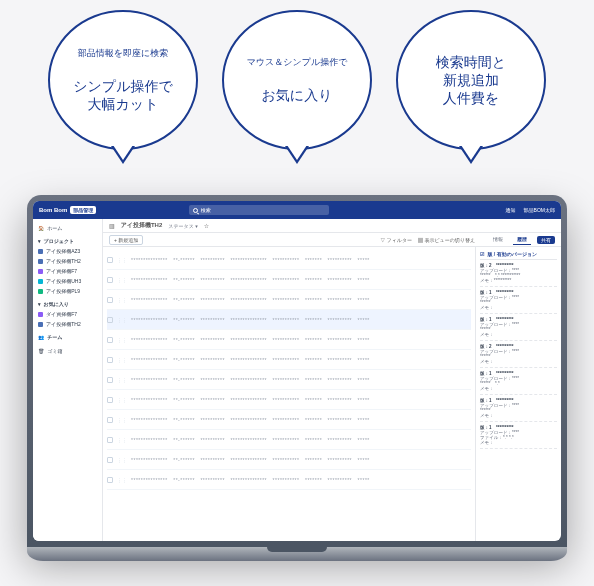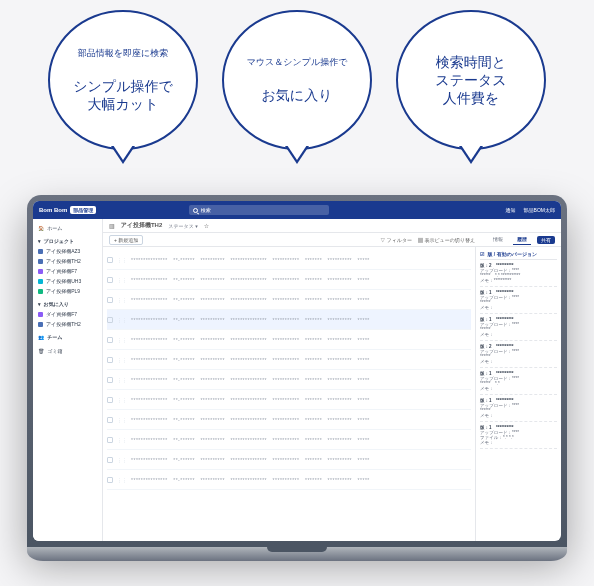--- a/index.html
+++ b/index.html
@@ -61,21 +61,21 @@
     </div>
     <div class="bubble">
       <div class="b-small">マウス＆シンプル操作で</div>
       <div class="b-large">
         <div>お気に入り</div>
       </div>
     </div>
     <div class="bubble">
       <div class="b-large">
         <div>検索時間と</div>
-        <div>ステータス</div>
+        <div>新規追加</div>
         <div>人件費を</div>
       </div>
     </div>
   </div>
 
 <div class="laptop">
   <div class="screen-bezel">
     <div class="screen">
       <div class="topbar">
         <div class="brand">

